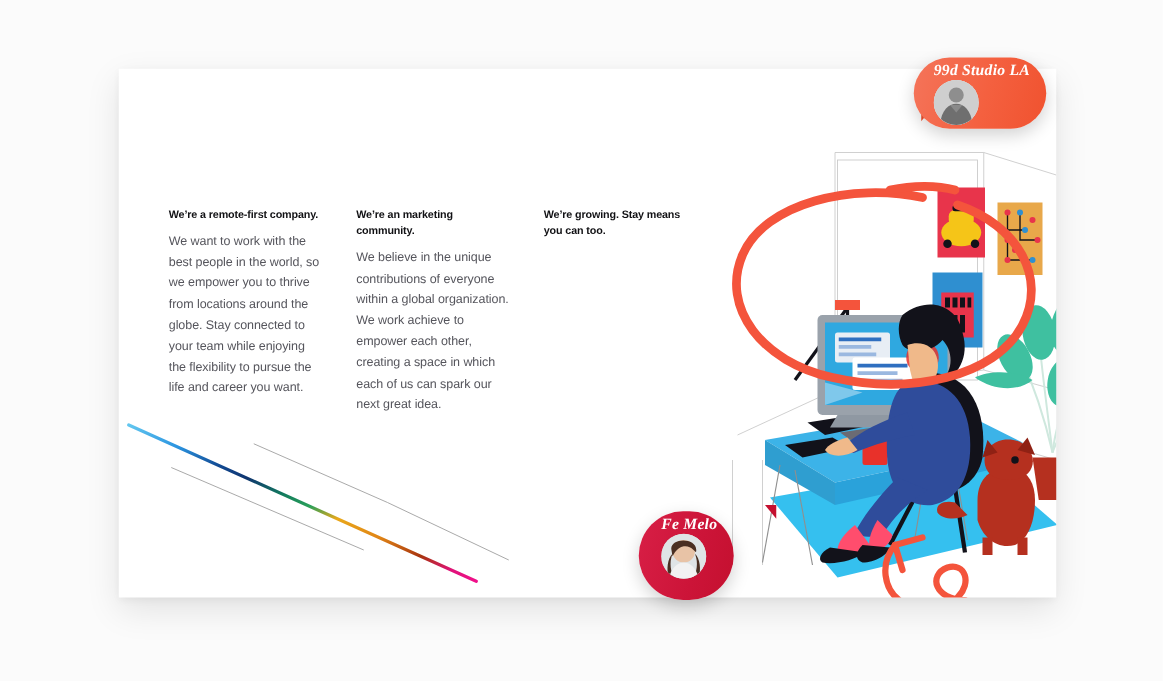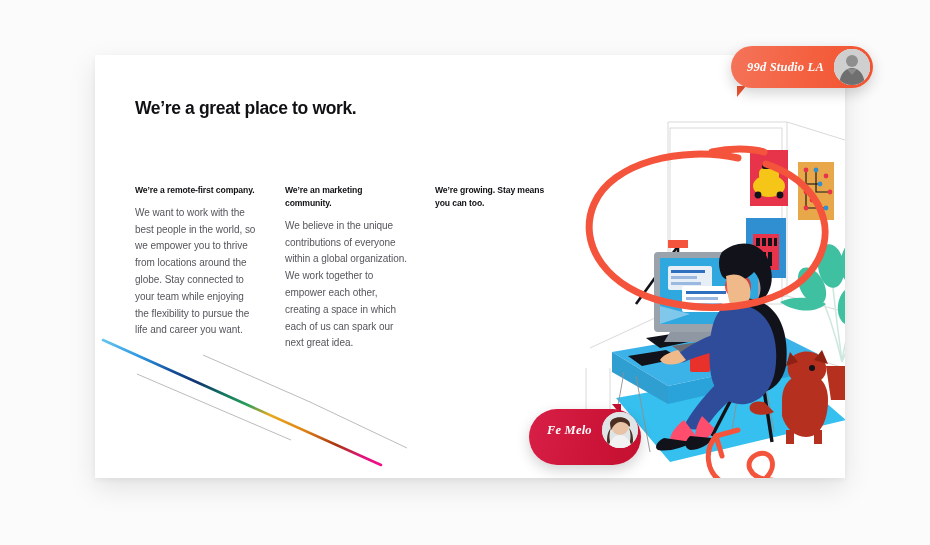--- a/index.html
+++ b/index.html
@@ -21,63 +21,64 @@
   #headline{
     position:absolute; left:40px; top:42px; width:360px;
     font-size:17.5px; font-weight:bold; line-height:1.33;
     letter-spacing:-.35px; color:#111114;
   }
   #headline .l{ display:block; white-space:nowrap; }
 
   
   #cols{ position:absolute; left:40px; top:110px; width:440px;
          display:flex; gap:0; }
-  .col{ width:122px; margin-right:28px;margin-top:19px; }
+  .col{ width:122px; margin-right:28px; }
   .col:last-child{ margin-right:0; }
   .col-head{
     font-size:8.6px; font-weight:bold; line-height:1.5;
     color:#111114; letter-spacing:-.1px; margin-bottom:8px;
   }
   .col-body{
     font-size:10px; line-height:1.68; color:#55555c;
     letter-spacing:-.05px;
   }
 
   
   #lines{ position:absolute; left:0; top:275px; width:330px; height:148px; }
 
   
   #illo{ position:absolute; left:455px; top:45px; width:295px; height:378px; }
 
   
   .badge{
-    position:absolute; display:flex; align-items:center;
+    position:absolute; display:flex; 
     border-radius:999px; padding:3px 3px 3px 16px;
     box-shadow:0 5px 14px rgba(0,0,0,.18);
+    flex-direction:column;
   }
   .badge .nm{
     font-family:"Liberation Serif", serif;
     font-style:italic; font-weight:bold; color:#fff;
     font-size:12.5px; white-space:nowrap; margin-right:10px;
     letter-spacing:.2px;
   }
   .badge .av{
     width:36px; height:36px; border-radius:50%;
     overflow:hidden; flex:0 0 auto; position:relative;
     background:#d8d8d8;
   }
   .badge .av svg{ display:block; }
 
   #badge-studio{
     left:731px; top:46px;
     background:linear-gradient(105deg,#f4745a 0%,#f4603f 55%,#f0522f 100%);
   }
   #badge-studio .av{ box-shadow:0 0 0 2px rgba(255,255,255,.0); }
   #badge-fe{
-    left:529px; top:409px;
+    left:511px; top:409px;
     background:linear-gradient(105deg,#d81f46 0%,#cc1438 60%,#c4102f 100%);
     padding:3px 3px 17px 18px;
   }
 
   .cursor{ position:absolute; width:0; height:0; }
   #cursor-studio{
     left:737px; top:86px;
     border-left:9px solid #f0522f;
     border-bottom:11px solid transparent;
   }
@@ -88,33 +89,32 @@
   }
 </style>
 </head>
 <body>
 
 <div id="stage">
 
   <div id="card">
 
     <div id="headline">
-      <span class="l">We’re a great place to work.</span>
     </div>
 
     <div id="cols">
 
       <div class="col">
         <div class="col-head">We’re a remote-first company.</div>
         <div class="col-body">We want to work with the best people in the world, so we empower you to thrive from locations around the globe. Stay connected to your team while enjoying the flexibility to pursue the life and career you want.</div>
       </div>
 
       <div class="col">
         <div class="col-head">We’re an marketing community.</div>
-        <div class="col-body">We believe in the unique contributions of everyone within a global organization. We work together to empower each other, creating a space in which each of us can spark our next great idea.</div>
+        <div class="col-body">We believe in the unique contributions of everyone within a global organization. We work achieve to empower each other, creating a space in which each of us can spark our next great idea.</div>
       </div>
 
       <div class="col">
         <div class="col-head">We’re growing. Stay means you can too.</div>
       </div>
 
     </div>
 
     <svg id="lines" viewBox="0 0 330 148">
       <defs>

